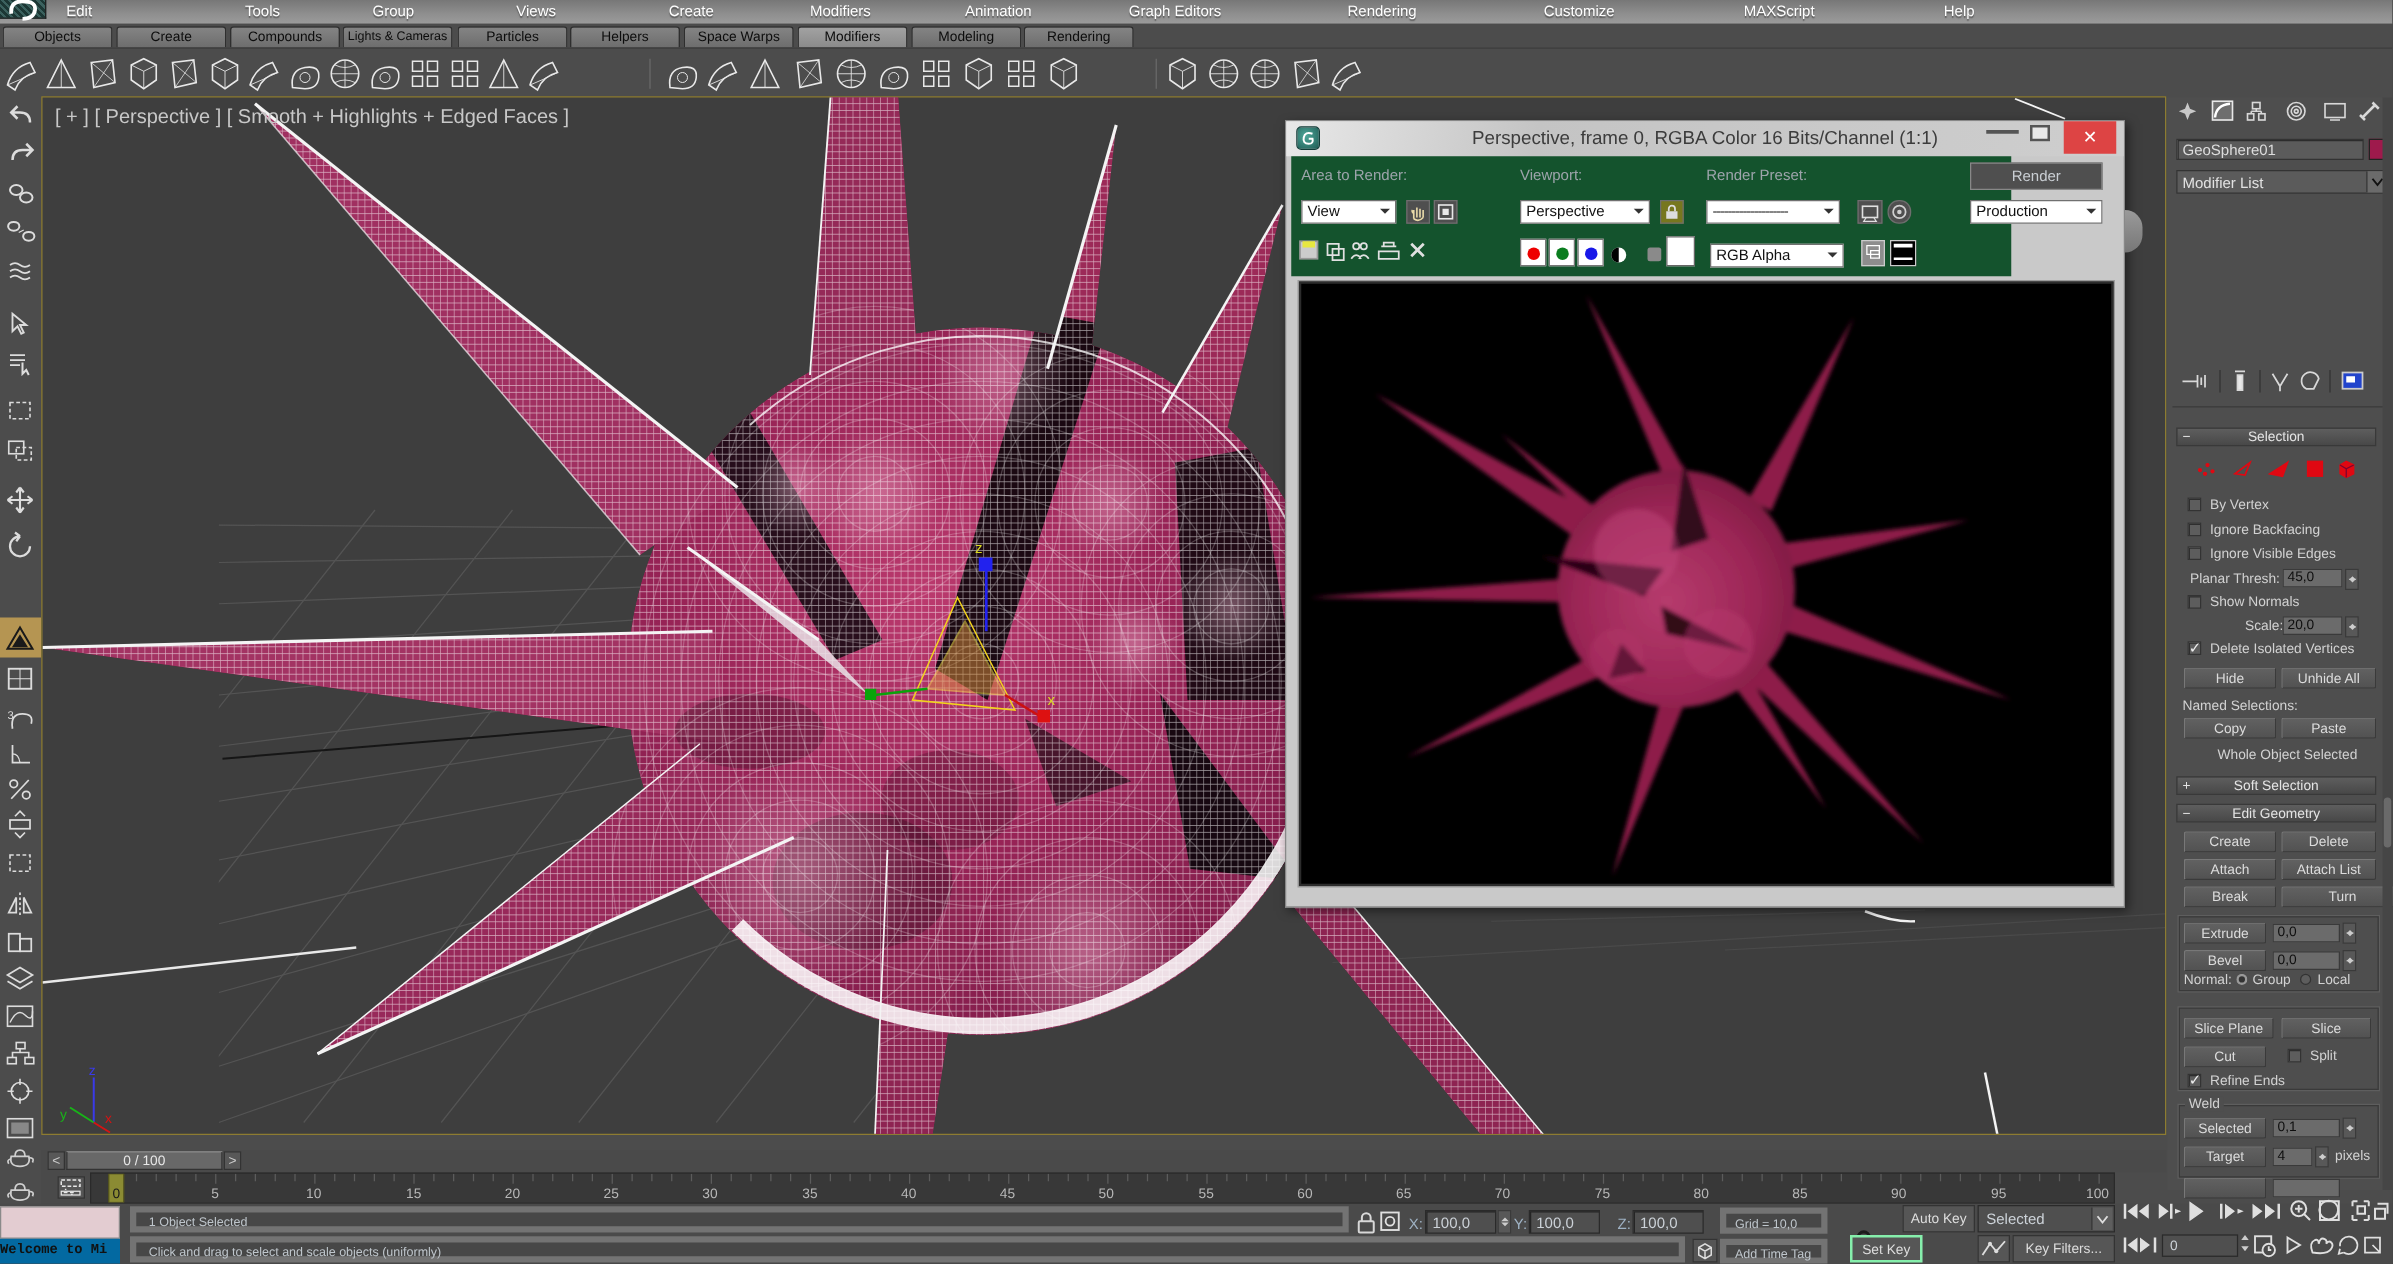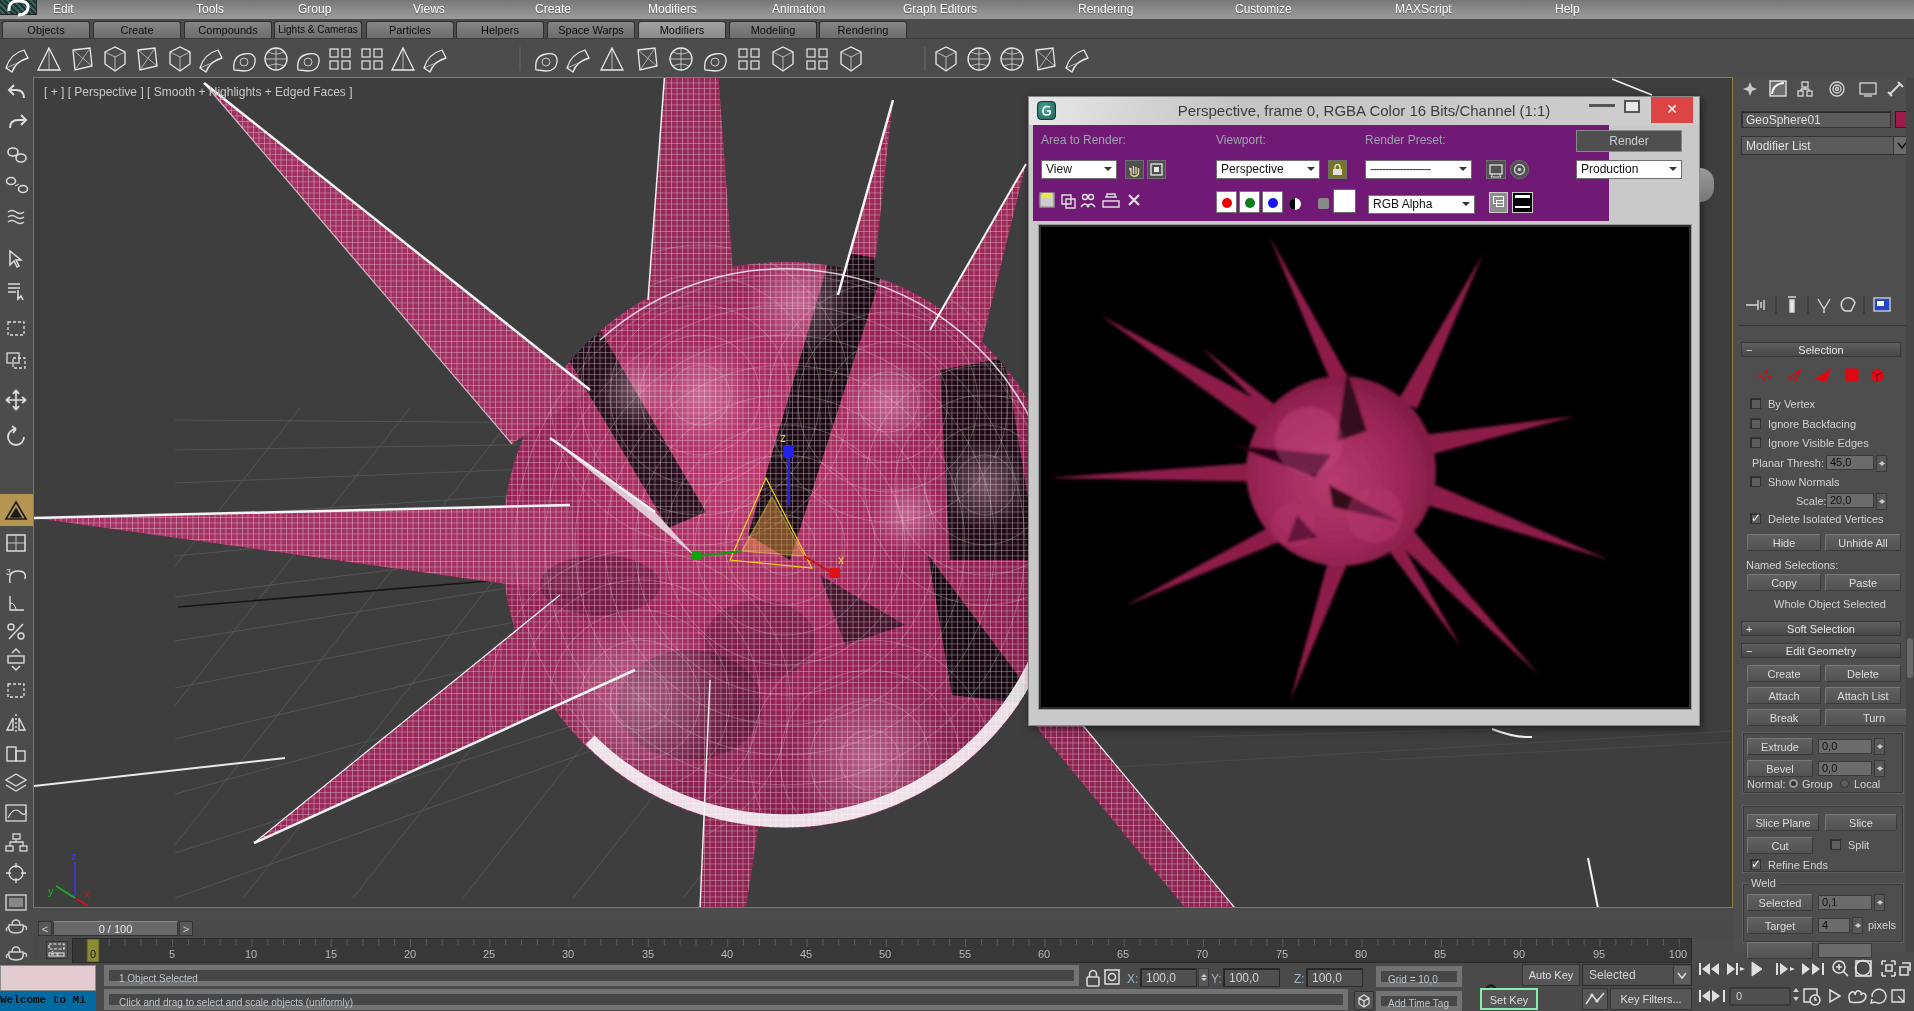--- a/index.html
+++ b/index.html
@@ -24,29 +24,29 @@
 .tab.active { background:linear-gradient(#a2a2a2,#8a8a8a); }
 #ribbon { left:0; top:38px; width:1914px; height:40px; background:#4c4c4c;
   border-top:1px solid #3c3c3c; }
 
 
 #lefttb { left:0; top:78px; width:33px; height:887px; background:#4c4c4c; }
 
 
 #viewport { left:33px; top:77px; width:1700px; height:831px; background:#3e3e3e;
   border:1px solid #8d7c31; }
-#vplabel { left:10px; top:7px; color:#c8c8c8; font-size:12px; }
+#vplabel { left:10px; top:7px; color:#c8c8c8; font-size:16px; }
 
 
 #rwin { left:1028px; top:96px; width:672px; height:630px; background:#c9c9c9;
   border:1px solid #888; box-shadow:2px 3px 8px rgba(0,0,0,.5); }
 #rtitle { left:0; top:0; width:670px; height:28px;
   background:linear-gradient(100deg,#e8e8e8,#c4c4c4 30%,#cecece); color:#3c3c3c;
   font-size:15px; text-align:center; line-height:28px; }
-#rtools { left:4px; top:28px; width:576px; height:96px; background:#701a75; color:#9da4ab; font-size:12px;padding-left:12px; }
+#rtools { left:4px; top:28px; width:576px; height:96px; background:#14532d; color:#9da4ab; font-size:12px;padding-left:12px; }
 .rlabel { position:absolute; color:#9da4ab; font-size:12px; }
 .rdrop { position:absolute; height:19px; background:#fff; border:1px solid #707070;
   color:#111; font-size:12px; line-height:17px; padding-left:4px; }
 .rdrop:after { content:""; position:absolute; right:4px; top:6px; width:0; height:0;
   border:4px solid transparent; border-top-color:#333; }
 .rbtn { position:absolute; background:#4f4f4f; border:1px solid #6e6e6e; color:#c9ced3;
   font-size:12px; text-align:center; }
 #rcanvas { left:10px; top:128px; width:652px; height:484px; background:#000;
   border:2px solid #2c2c2c; outline:1px solid #9b9b9b; }
 

